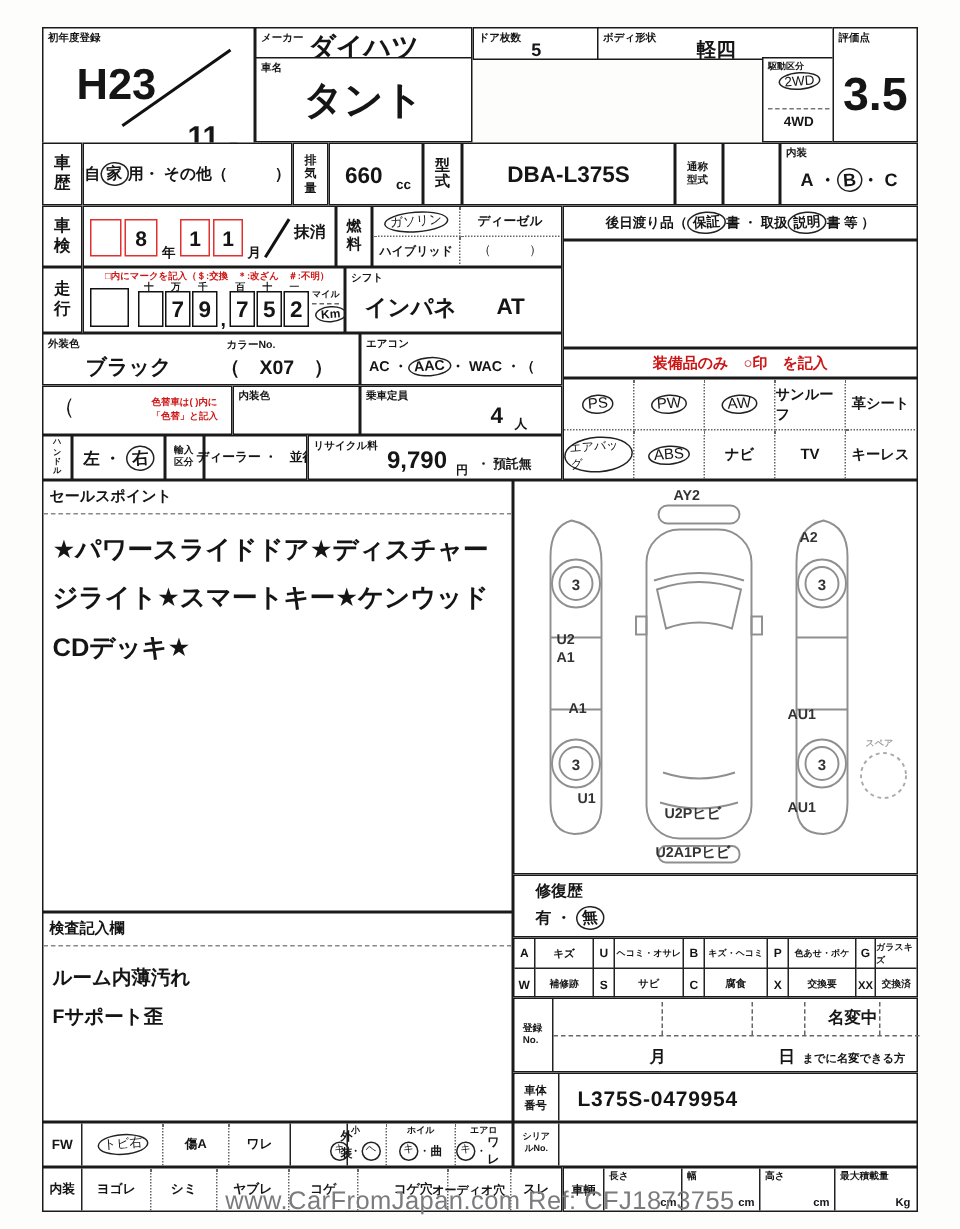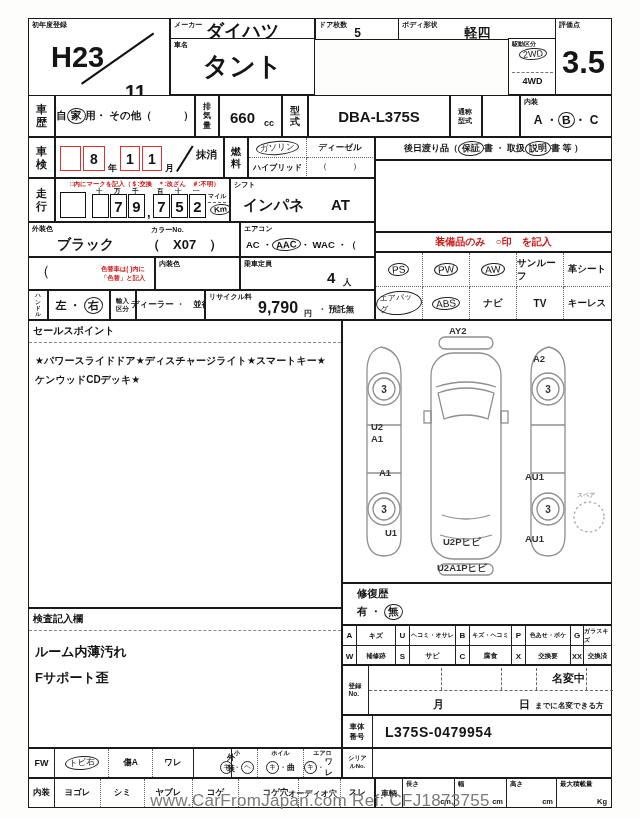--- a/index.html
+++ b/index.html
@@ -250,21 +250,21 @@
   </div>
   <div class="c bd" style="left:205px;top:290px;width:170px;height:30px;">
     <span class="lbl">リサイクル料</span>
     <span class="c" style="left:52px;top:8px;font-size:16px;font-weight:600;">9,790</span>
     <span class="c" style="left:98px;top:17px;font-size:8px;font-weight:600;">円</span>
     <span class="c" style="left:112px;top:13px;font-size:8.5px;font-weight:600;">・ 預託無</span>
   </div>
 
   <div class="c bd" style="left:28px;top:320px;width:314px;height:288px;">
     <div style="border-bottom:1px dashed #888;padding:3px 4px 4px;font-size:10px;font-weight:700;">セールスポイント</div>
-    <div style="padding:8px 6px;font-size:10px;font-weight:600;line-height:1.9;">★パワースライドドア★ディスチャージライト★スマートキー★ケンウッドCDデッキ★</div>
+    <div style="padding:8px 6px;font-size:17px;font-weight:600;line-height:1.9;">★パワースライドドア★ディスチャージライト★スマートキー★ケンウッドCDデッキ★</div>
   </div>
 
   <div class="c bd" style="left:28px;top:608px;width:314px;height:140px;">
     <div style="border-bottom:1px dashed #888;padding:3px 4px 4px;font-size:10px;font-weight:700;">検査記入欄</div>
     <div style="padding:8px 6px;font-size:13px;font-weight:600;line-height:2.0;">
       <div>ルーム内薄汚れ</div>
       <div>Fサポート歪</div>
     </div>
   </div>
 

